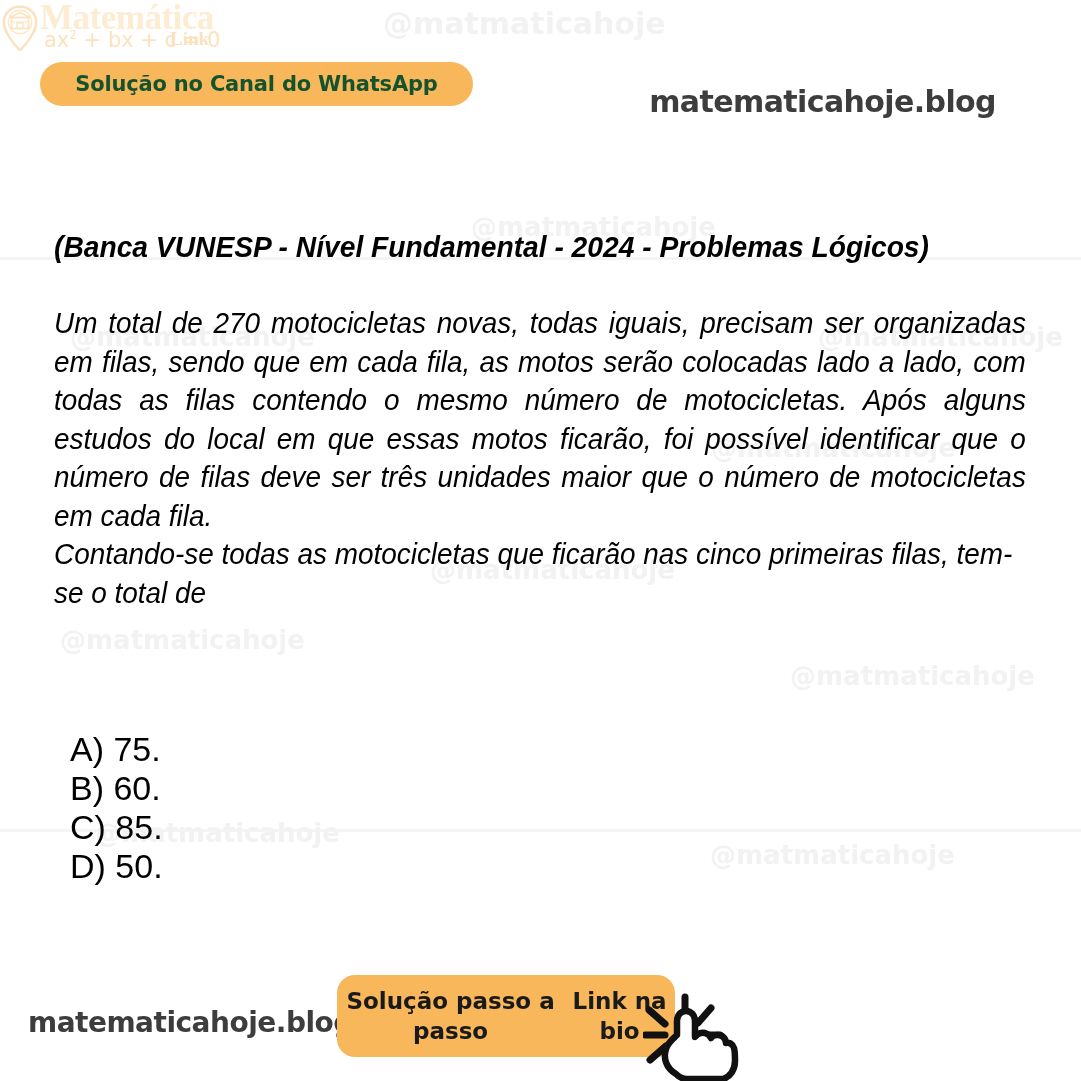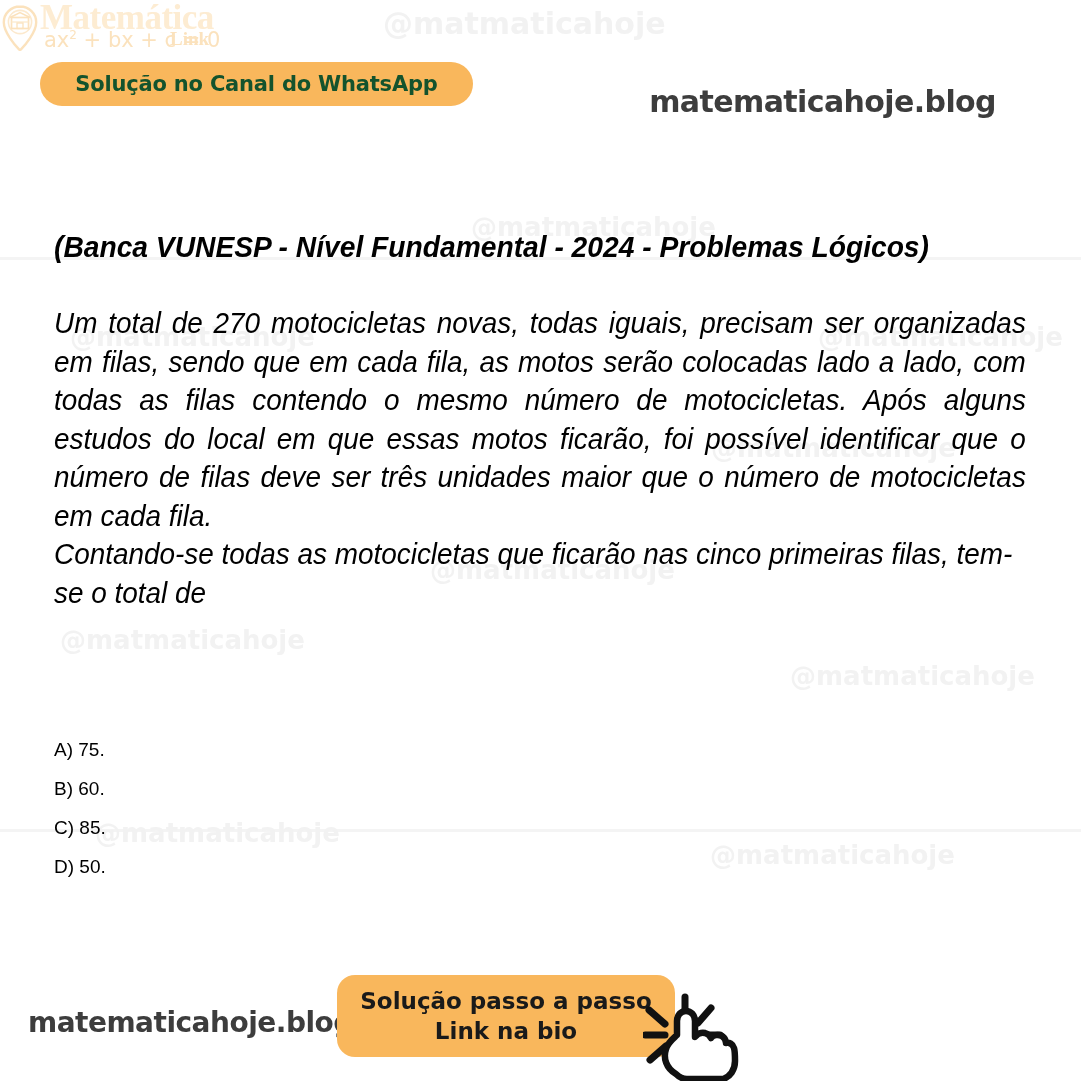--- a/index.html
+++ b/index.html
@@ -158,24 +158,25 @@
     text-align: left;
   }
   #answer-options {
     position: absolute;
     left: 54px;
     top: 730px;
     z-index: 3;
   }
   .option-row {
     font-family: "Liberation Sans", sans-serif;
-    font-size: 19px;
+    font-size: 34px;
     line-height: 39px;
     color: #000000;
     white-space: nowrap;
+    margin-left: 16px;
   }
 
   
   #site-name-bottom {
     position: absolute;
     left: 28px;
     top: 1006px;
     font-family: "DejaVu Sans", sans-serif;
     font-weight: bold;
     font-size: 28px;
@@ -194,21 +195,21 @@
     border: none;
     background: #f9b75c;
     color: #1a1a1a;
     font-family: "DejaVu Sans", sans-serif;
     font-weight: bold;
     font-size: 23px;
     line-height: 30px;
     cursor: pointer;
     z-index: 5;
     display: flex;
-    flex-direction: column;
+    flex-direction: row;
     align-items: center;
     justify-content: center;
     padding: 0;
   }
   #click-hand-icon {
     position: absolute;
     left: 643px;
     top: 988px;
     z-index: 6;
   }

